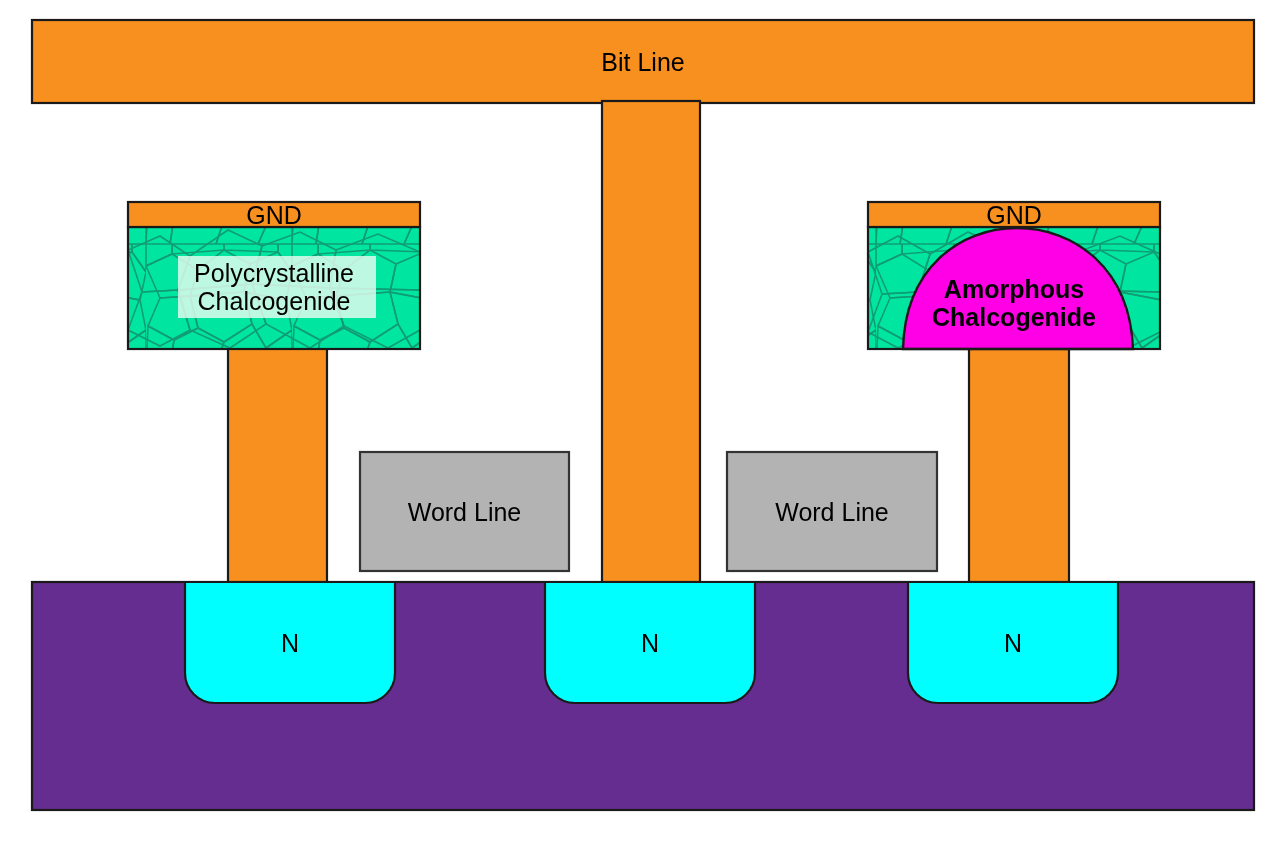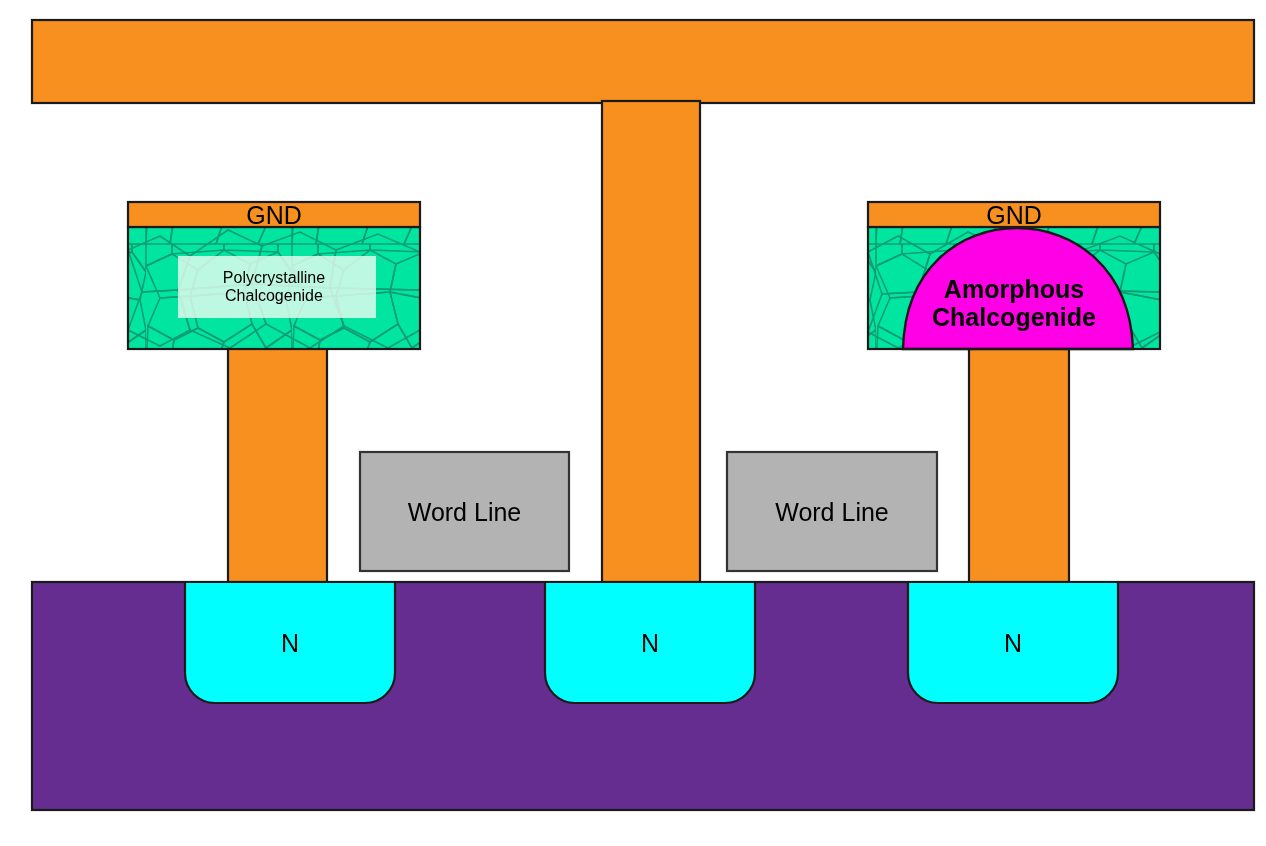--- a/index.html
+++ b/index.html
@@ -126,24 +126,25 @@
     </g>
 
     <g>
       <rect x="32" y="582" width="1222" height="228" fill="#662D91" stroke="#1a1a1a" stroke-width="2.2"></rect>
       <path d="M185,582 L395,582 L395,673 A30,30 0 0 1 365,703 L215,703 A30,30 0 0 1 185,673 Z" fill="#00FFFF" stroke="#1a1a1a" stroke-width="2.2"></path>
       <path d="M545,582 L755,582 L755,673 A30,30 0 0 1 725,703 L575,703 A30,30 0 0 1 545,673 Z" fill="#00FFFF" stroke="#1a1a1a" stroke-width="2.2"></path>
       <path d="M908,582 L1118,582 L1118,673 A30,30 0 0 1 1088,703 L938,703 A30,30 0 0 1 908,673 Z" fill="#00FFFF" stroke="#1a1a1a" stroke-width="2.2"></path>
     </g>
   </svg>
 
+  <div class="label" style="left:32px; top:20px; width:1222px; height:83px; font-size:25px;">Bit Line</div>
 
   <div class="label" style="left:128px; top:202px; width:292px; height:25px; font-size:25px;">GND</div>
 
-  <div class="label" style="left:128px; top:254px; width:292px; height:66px; font-size:16px;">Polycrystalline
+  <div class="label" style="left:128px; top:254px; width:292px; height:66px; font-size:25px;">Polycrystalline
 Chalcogenide</div>
 
   <div class="label" style="left:868px; top:202px; width:292px; height:25px; font-size:25px;">GND</div>
 
   <div class="label" style="left:868px; top:270px; width:292px; height:66px; font-size:25px;font-weight:bold;">Amorphous
 Chalcogenide</div>
 
   <div class="label" style="left:360px; top:452px; width:209px; height:119px; font-size:25px;">Word Line</div>
 
   <div class="label" style="left:727px; top:452px; width:210px; height:119px; font-size:25px;">Word Line</div>

